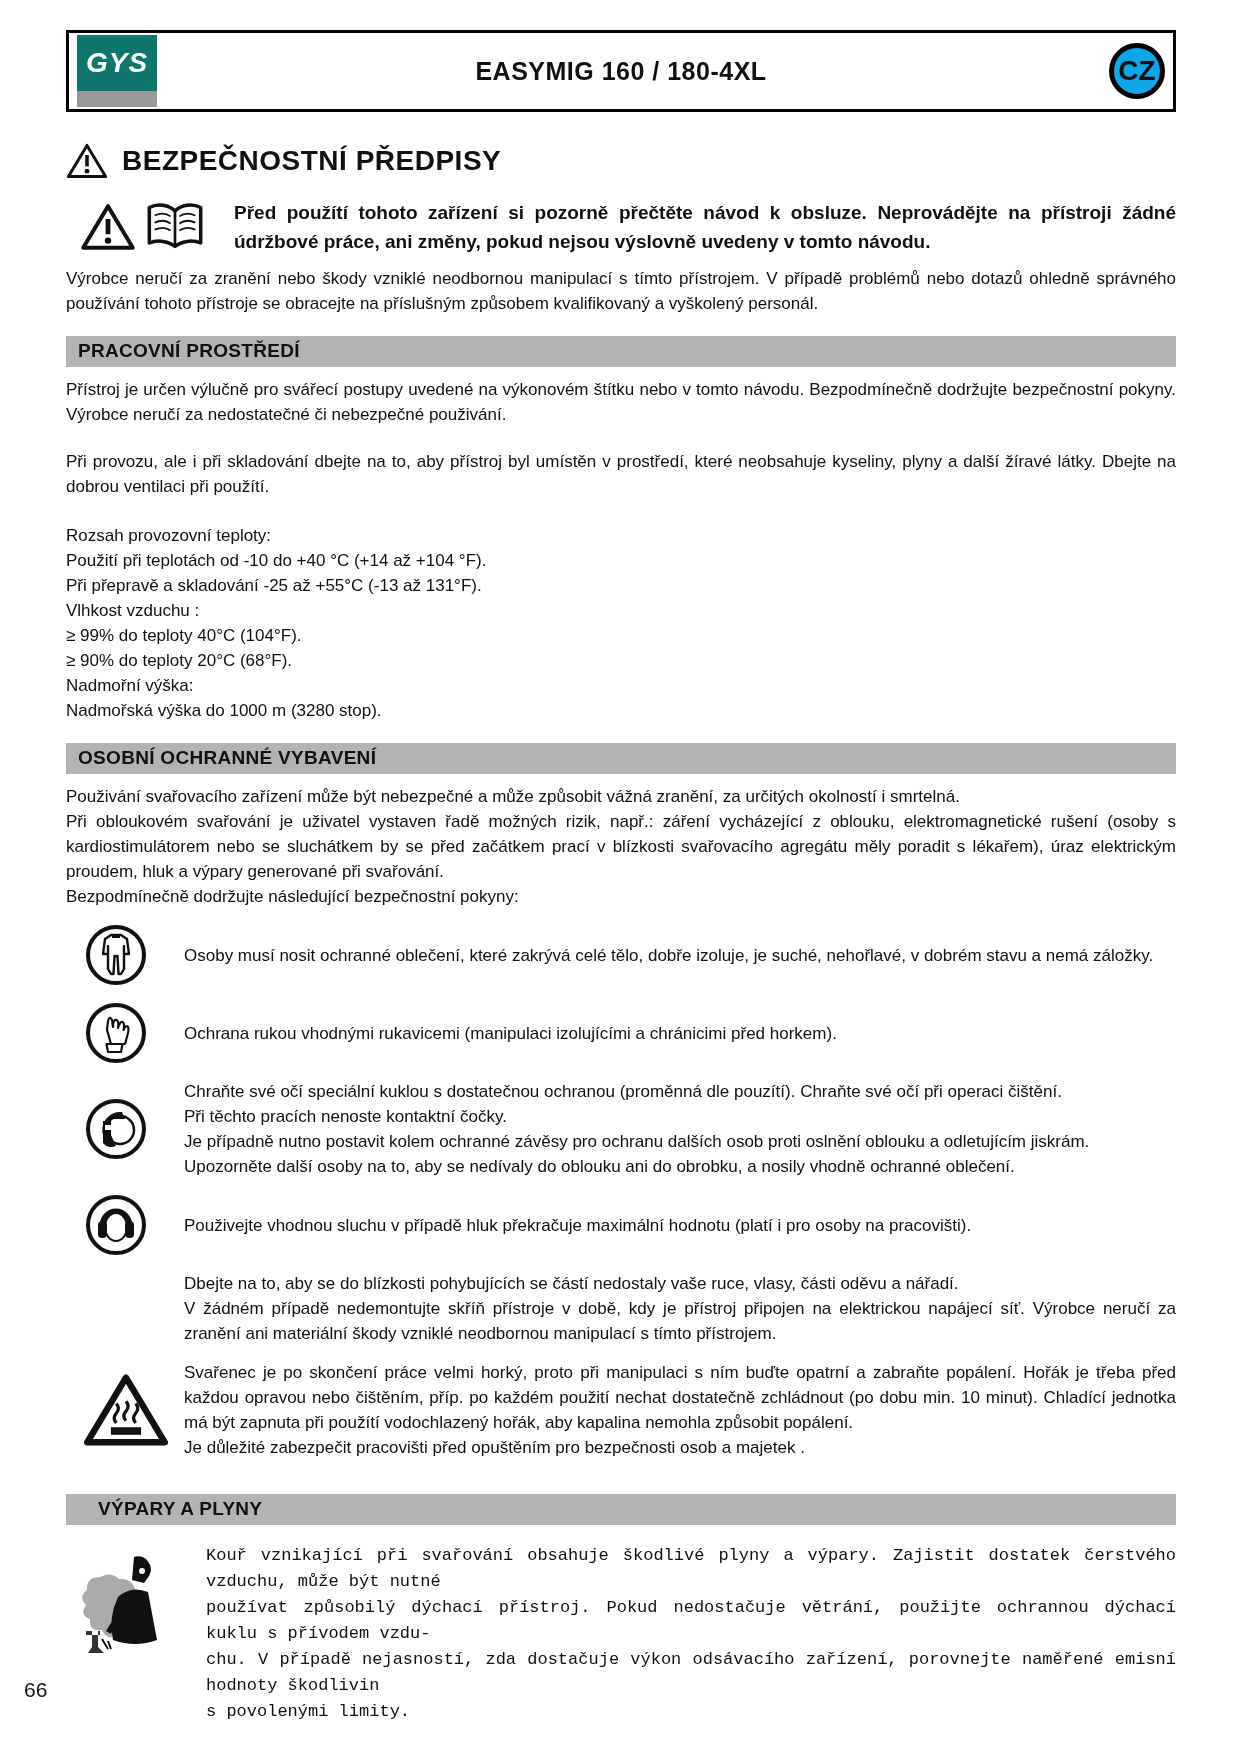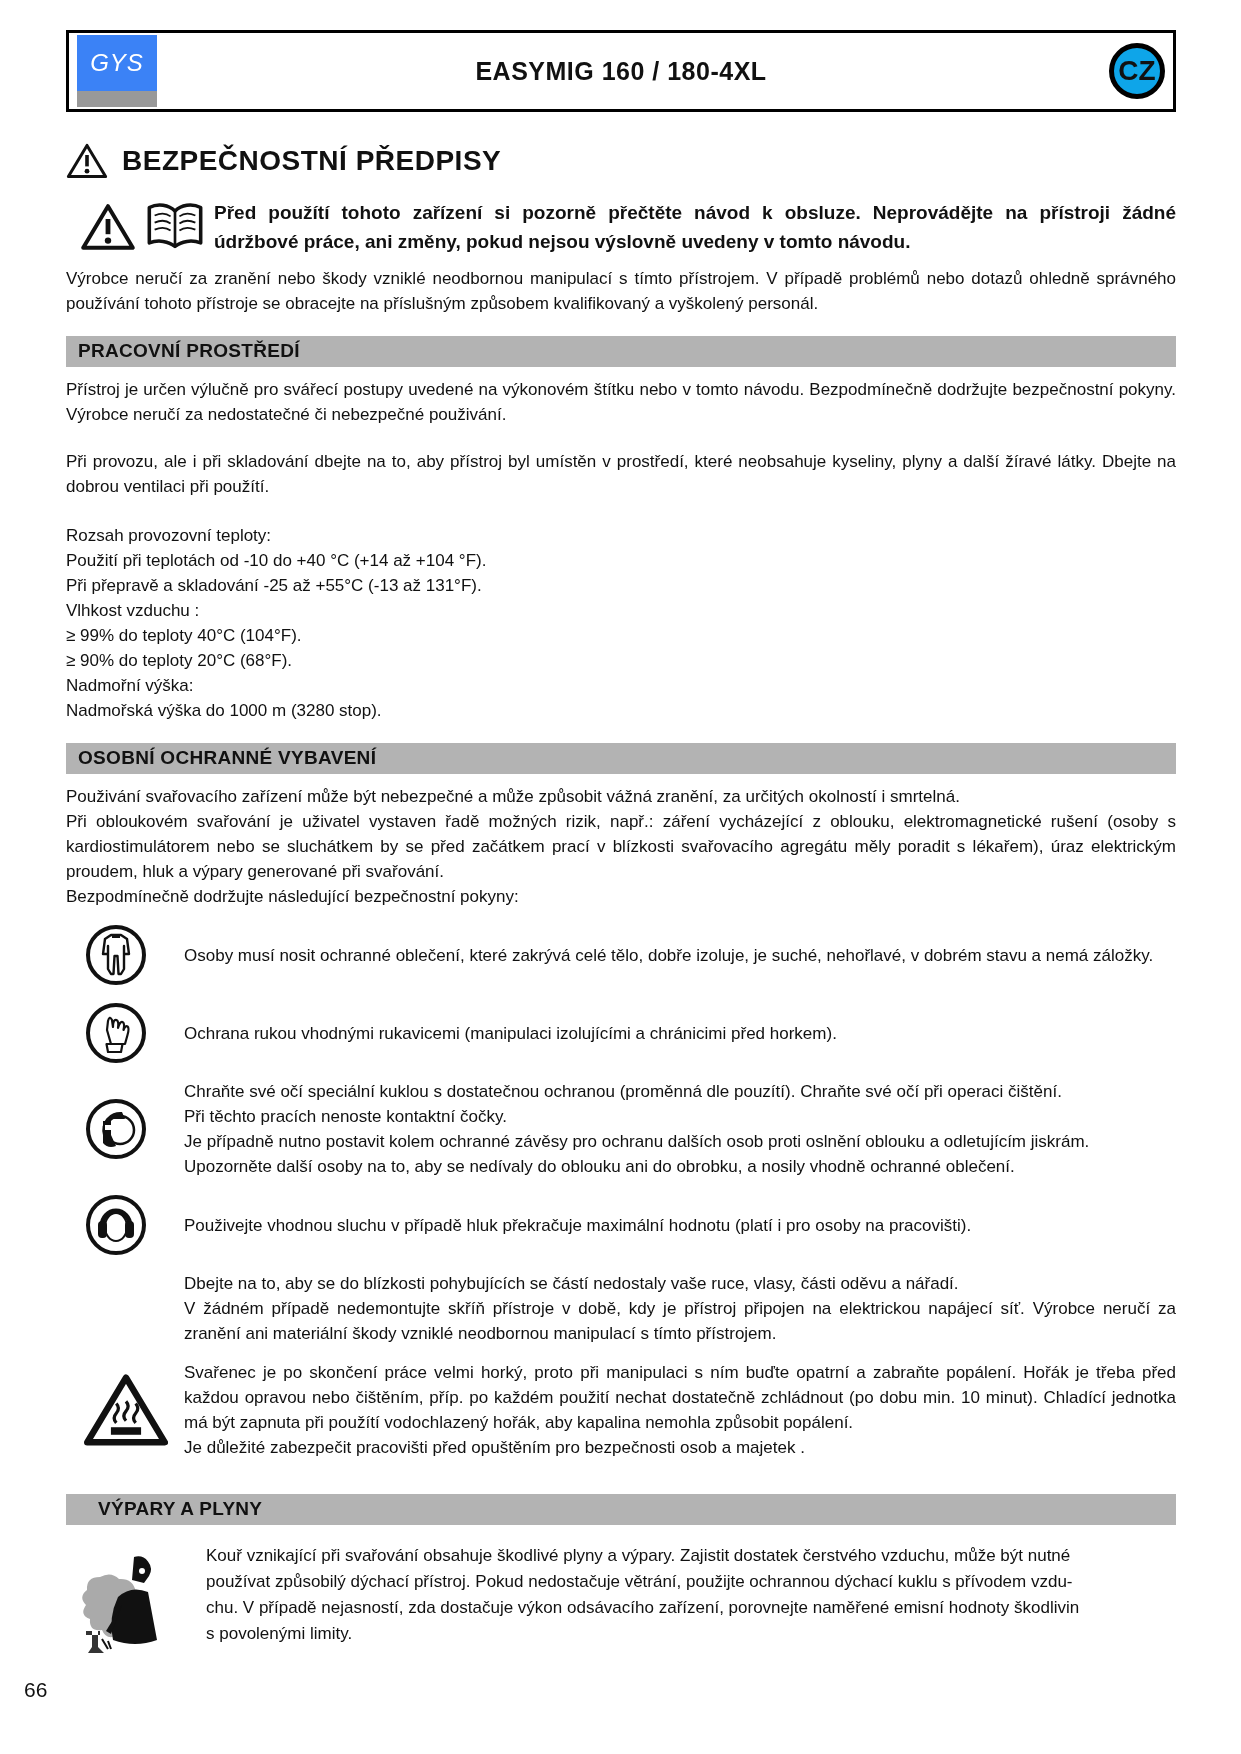--- a/index.html
+++ b/index.html
@@ -6,51 +6,51 @@
   html,body { background:#ffffff; }
   body {
     width:1241px; height:1754px; position:relative;
     font-family:"Liberation Sans", sans-serif; color:#111;
   }
   .content { position:absolute; left:66px; top:30px; width:1110px; }
 
   
   .header-box { border:3px solid #000; height:82px; display:flex; align-items:center; position:relative; padding:0 8px; }
   .logo { width:80px; height:72px; display:flex; flex-direction:column; flex:0 0 auto; }
-  .logo-top { background:#3b82f6; color:#fff; flex:1; display:flex; align-items:center; justify-content:center;
-              font-weight:normal; font-style:italic; font-size:24px; letter-spacing:1px; }
+  .logo-top { background:#0f766e; color:#fff; flex:1; display:flex; align-items:center; justify-content:center;
+              font-weight:bold; font-style:italic; font-size:28px; letter-spacing:1px; }
   .logo-bottom { height:16px; background:#999999; }
   .header-title { position:absolute; left:100px; right:100px; text-align:center; font-size:25px; font-weight:bold; letter-spacing:.5px; }
   .cz-badge { margin-left:auto; width:56px; height:56px; border:5px solid #000; border-radius:50%;
               display:flex; align-items:center; justify-content:center; font-weight:bold; font-size:28px; background:#0ea5e9; z-index:1; }
 
   
   .main-title-row { display:flex; align-items:center; gap:14px; margin-top:30px; }
   .main-title { font-size:28px; font-weight:bold; letter-spacing:.5px; }
 
   
   .section-bar { background:#b3b3b3; margin-top:20px; padding:4px 12px 5px 12px; font-size:19px; font-weight:bold; letter-spacing:.3px; }
 
   
   .body-text { font-size:17px; line-height:25px; text-align:justify; margin-top:10px; }
   .pre { white-space:pre-line; }
   .left { text-align:left; }
 
   
-  .notice-row { display:flex; align-items:center; gap:8px; margin-top:18px; padding-left:14px; }
+  .notice-row { display:flex; align-items:center; gap:28px; margin-top:18px; padding-left:14px; }
   .notice-icons { display:flex; align-items:center; gap:8px; flex:0 0 auto; }
   .notice-text { font-size:19px; font-weight:bold; line-height:29px; text-align:justify; }
 
   
   .rule-row { display:grid; grid-template-columns:118px 1fr; align-items:center; margin-top:14px; }
   .rule-icon { display:flex; justify-content:flex-start; padding-left:18px; }
   .rule-text { font-size:17px; line-height:25px; text-align:justify; }
 
   
-  .fumes-row { display:grid; grid-template-columns:140px 1fr; align-items:flex-start; margin-top:18px; }
+  .fumes-row { display:grid; grid-template-columns:140px 1fr; align-items:flex-start; margin-top:18px;font-family:Liberation Mono, monospace; }
   .fumes-icon { padding-left:6px; margin-top:2px; }
   .fumes-text { font-size:17px; line-height:26px; text-align:justify; }
 
   .page-number { position:absolute; left:24px; top:1678px; font-size:21px; }
 
   svg { display:block; }
 </style>
 </head>
 <body>
 

